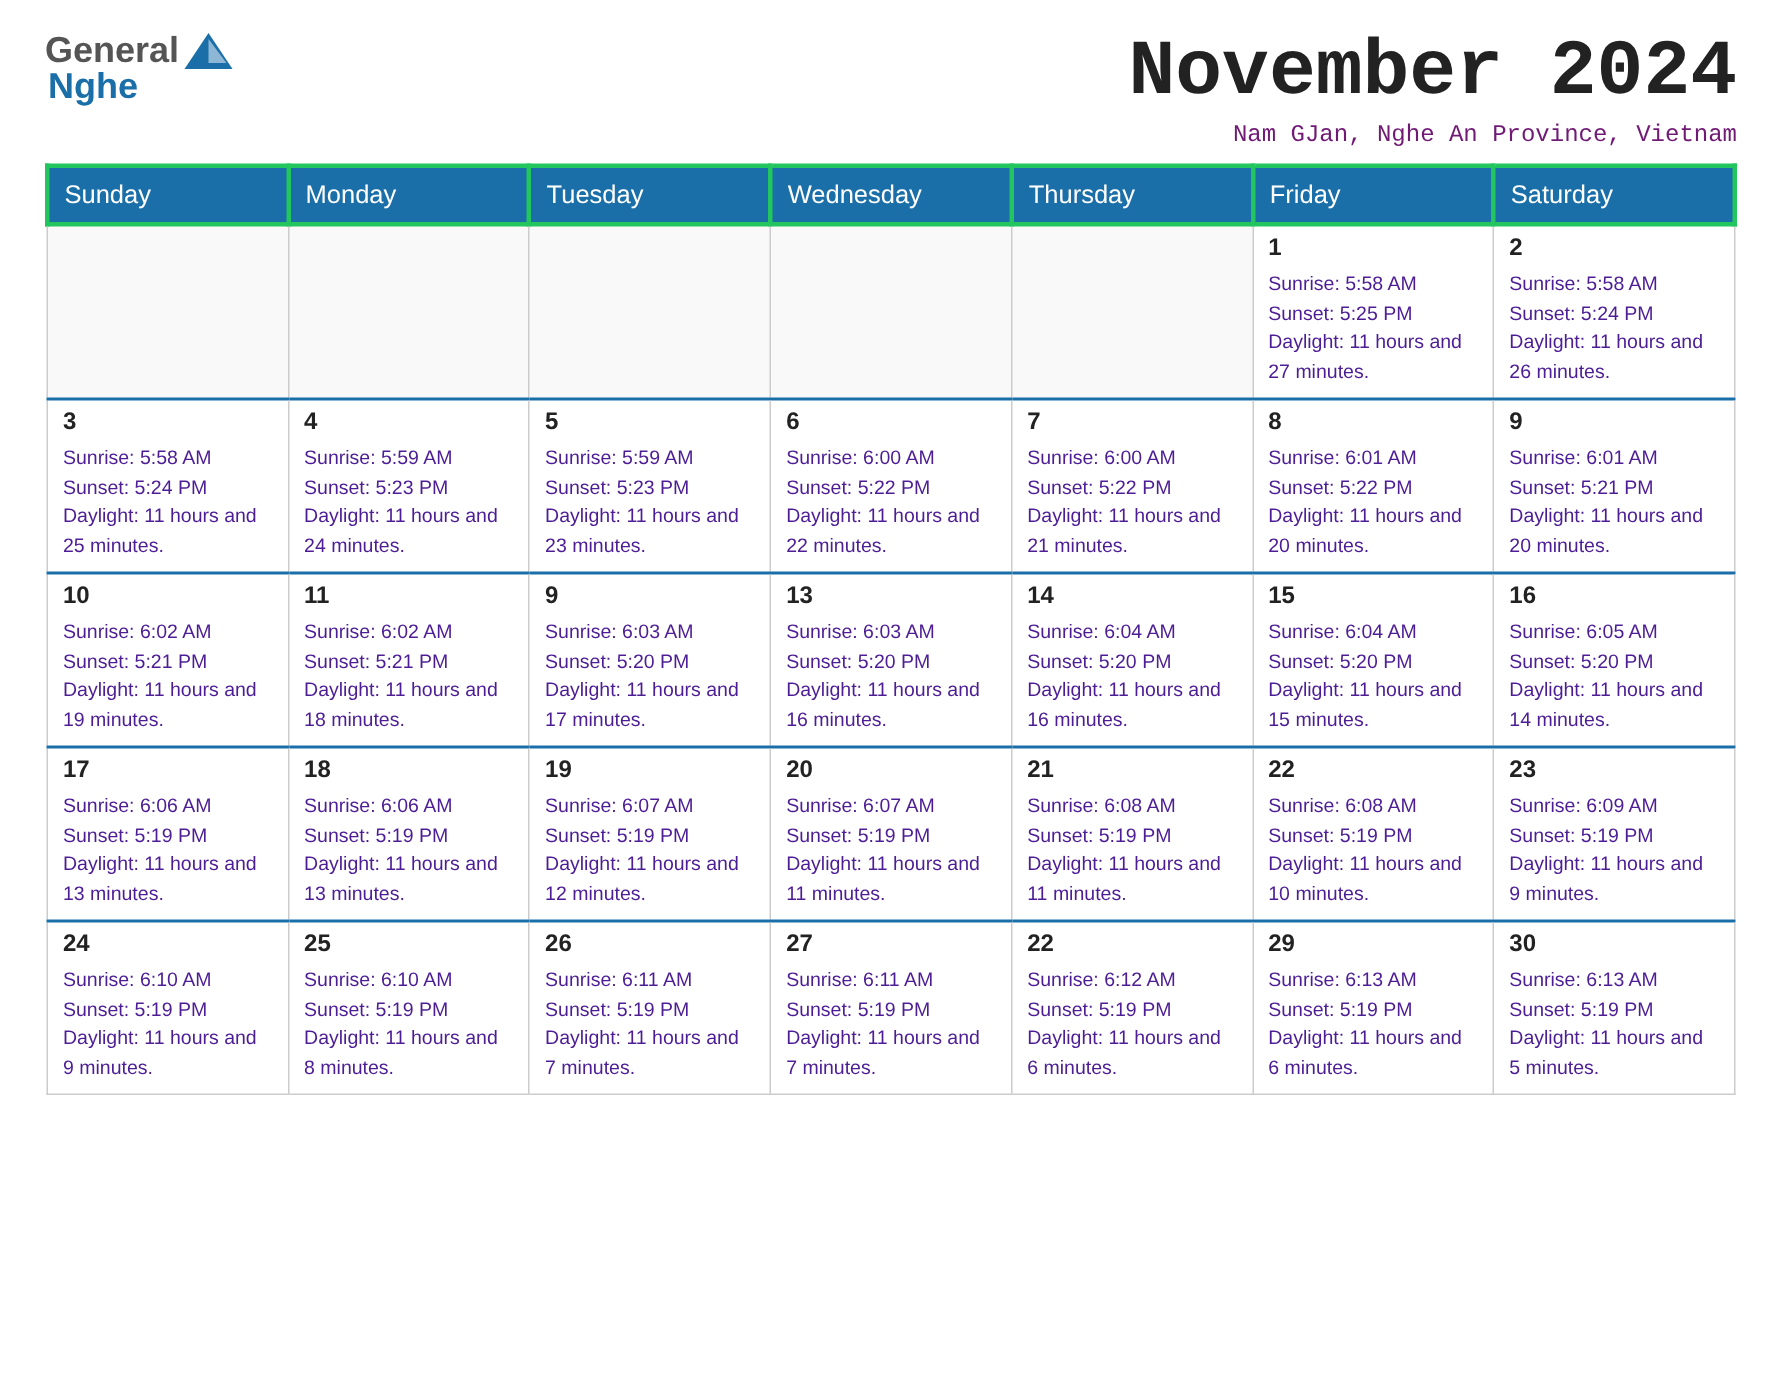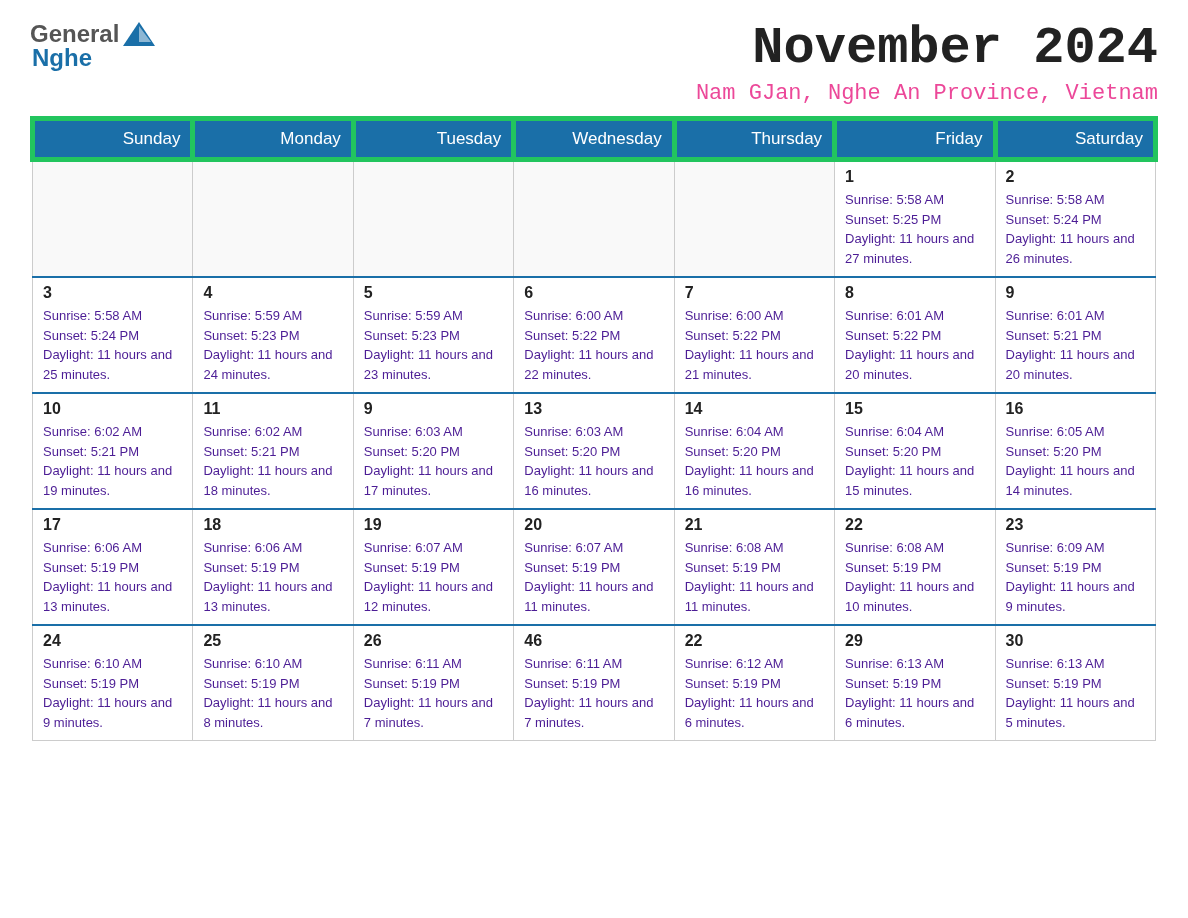--- a/index.html
+++ b/index.html
@@ -24,37 +24,37 @@
       text-align: right;
       font-family: Liberation Mono, monospace;
     }
     .month-title {
       font-size: 52px;
       font-weight: bold;
       color: #222;
       line-height: 1.1;
     }
     .location {
-      font-size: 22px;
-      color: #ec4899;
+      font-size: 16px;
+      color: #701a75;
       margin-top: 4px;
     }
     .calendar {
       width: 100%;
       border-collapse: collapse;
       margin-top: 10px;
     }
     .calendar th {
       background-color: #1a6fa8;
       color: #fff;
       font-size: 17px;
       font-weight: normal;
       padding: 8px 10px;
-      text-align: right;
-      border: 5px solid #22c55e;
+      text-align: left;
+      border: 3px solid #22c55e;
     }
     .calendar td {
       vertical-align: top;
       padding: 6px 10px 8px 10px;
       border: 1px solid #ccc;
       width: calc(100% / 7);
       min-height: 110px;
       font-size: 13px;
       color: #333;
       border-top: 2px solid #1a6fa8;
@@ -235,21 +235,21 @@
         </td>
         <td>
           <span class="day-num">25</span>
           <div class="day-info">Sunrise: 6:10 AM<br>Sunset: 5:19 PM<br>Daylight: 11 hours and 8 minutes.</div>
         </td>
         <td>
           <span class="day-num">26</span>
           <div class="day-info">Sunrise: 6:11 AM<br>Sunset: 5:19 PM<br>Daylight: 11 hours and 7 minutes.</div>
         </td>
         <td>
-          <span class="day-num">46</span>
+          <span class="day-num">27</span>
           <div class="day-info">Sunrise: 6:11 AM<br>Sunset: 5:19 PM<br>Daylight: 11 hours and 7 minutes.</div>
         </td>
         <td>
           <span class="day-num">22</span>
           <div class="day-info">Sunrise: 6:12 AM<br>Sunset: 5:19 PM<br>Daylight: 11 hours and 6 minutes.</div>
         </td>
         <td>
           <span class="day-num">29</span>
           <div class="day-info">Sunrise: 6:13 AM<br>Sunset: 5:19 PM<br>Daylight: 11 hours and 6 minutes.</div>
         </td>

